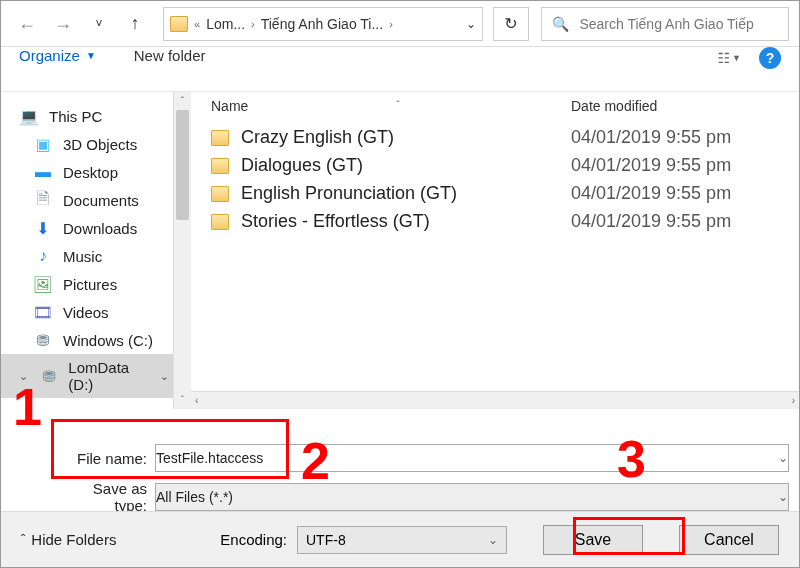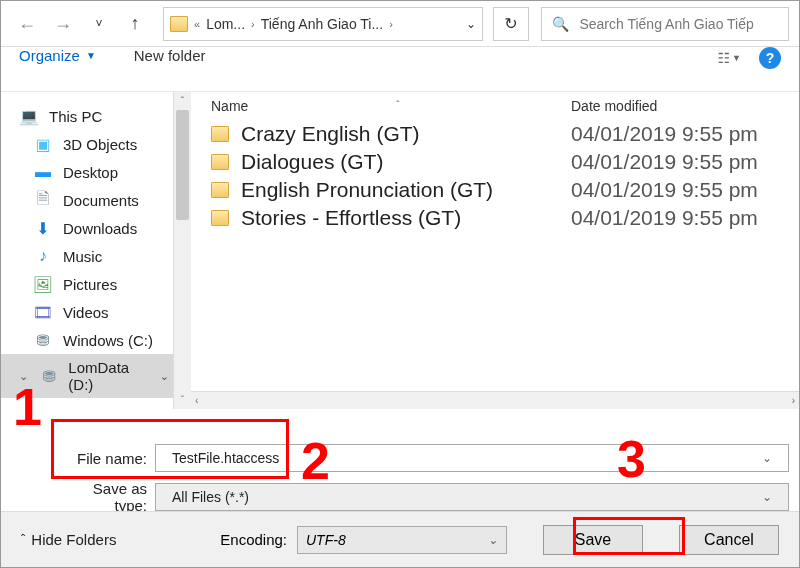--- a/index.html
+++ b/index.html
@@ -26,32 +26,32 @@
   .tree-item.sel { background: #d8d8d8; }
   .ic { width: 20px; height: 18px; display: inline-flex; align-items: center; justify-content: center; font-size: 16px; }
   .sb-scroll { position: absolute; right: 0; top: 0; width: 18px; height: 100%; background: #f0f0f0; border-left: 1px solid #ddd; }
   .sb-arrow { width: 100%; height: 18px; background: #f0f0f0; display: flex; align-items: center; justify-content: center; font-size: 10px; color: #666; }
   .sb-thumb { position: absolute; top: 18px; left: 2px; right: 2px; height: 110px; background: #c8c8c8; border-radius: 2px; }
   .filelist { flex: 1; position: relative; padding-left: 20px; }
   .col-headers { display: flex; height: 28px; align-items: center; font-size: 14px; color: #333; border-bottom: 1px solid transparent; }
   .col-name { width: 360px; display: flex; align-items: center; gap: 8px; }
   .col-date { flex: 1; }
   .sort-chev { font-size: 10px; color: #666; }
-  .file-row { display: flex; align-items: center; height: 28px; font-size: 21px; color: #222; }
+  .file-row { display: flex; align-items: flex-end; height: 28px; font-size: 18px; color: #222; }
   .file-row .col-name { gap: 12px; }
   .file-row .col-date { color: #555; }
   .fl-hscroll { position: absolute; left: 0; right: 0; bottom: 0; height: 18px; background: #f0f0f0; border-top: 1px solid #ddd; display: flex; align-items: center; justify-content: space-between; font-size: 10px; color: #666; padding: 0 4px; }
   .fields { padding: 14px 10px 8px 56px; font-size: 15px; margin-top: 21px; }
   .field-row { display: flex; align-items: center; margin-bottom: 8px; }
   .field-label { width: 98px; text-align: right; padding-right: 8px; color: #222; }
-  .field-input { flex: 1; height: 28px; border: 1px solid #aaa; background: #fff; display: flex; align-items: center; padding: 0 16px; font-size: 14px; color: #222; justify-content: space-between; }
+  .field-input { flex: 1; height: 28px; border: 1px solid #aaa; background: #fff; display: flex; align-items: center; padding: 0 0; font-size: 14px; color: #222; justify-content: space-between; }
   .bottom-bar { position: absolute; bottom: 0; left: 0; right: 0; height: 56px; background: #f0f0f0; border-top: 1px solid #ddd; display: flex; align-items: center; padding: 0 20px; }
   .hide-folders { display: flex; align-items: center; gap: 6px; font-size: 15px; color: #222; }
   .encoding-wrap { margin-left: auto; display: flex; align-items: center; gap: 10px; font-size: 15px; }
-  .enc-select { width: 210px; height: 28px; border: 1px solid #aaa; background: #e8e8e8; display: flex; align-items: center; justify-content: space-between; padding: 0 8px; font-size: 14px; font-style: italic; }
+  .enc-select { width: 210px; height: 28px; border: 1px solid #aaa; background: #e8e8e8; display: flex; align-items: center; justify-content: space-between; padding: 0 8px; font-size: 14px; }
   .btn { width: 100px; height: 30px; border: 1px solid #999; background: #e5e5e5; display: flex; align-items: center; justify-content: center; font-size: 16px; margin-left: 26px; }
   
   .anno-box { position: absolute; border: 3px solid red; pointer-events: none; }
   .anno-num { position: absolute; color: red; font-size: 52px; font-weight: bold; font-family: Arial; pointer-events: none; }
 </style>
 </head>
 <body>
 
 <div class="top-nav">
   <div class="nav-btn">←</div>

